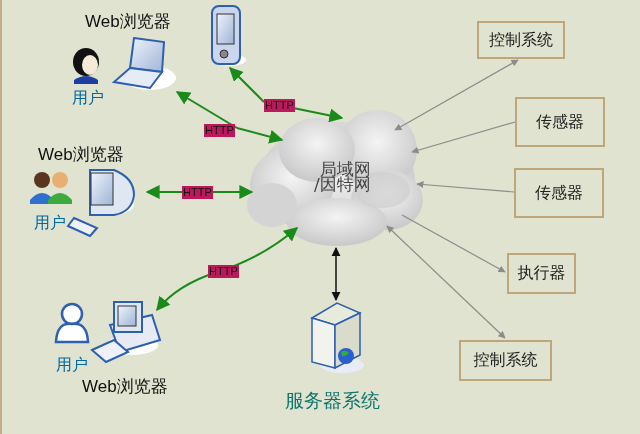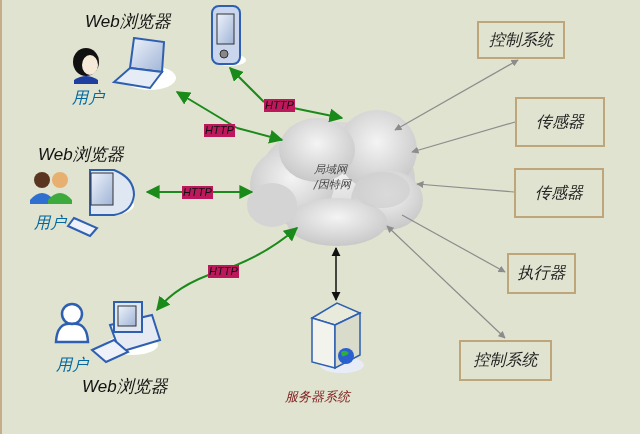--- a/index.html
+++ b/index.html
@@ -1,25 +1,25 @@
 <!DOCTYPE html>
 <html><head>
 <meta charset="utf-8">
 <style>
   html, body { margin: 0; padding: 0; }
   body { width: 640px; height: 434px; overflow: hidden; background: #dfe3cf; font-family: "DejaVu Sans", sans-serif; }
-  #stage { position: relative; width: 640px; height: 434px; background: #dfe3cf; border-left: 2px solid #c4ad8a; box-sizing: border-box; font-style: italic; }
+  #stage { position: relative; width: 640px; height: 434px; background: #dfe3cf; border-left: 2px solid #c4ad8a; box-sizing: border-box; }
   svg#diagram { position: absolute; left: 0; top: 0; }
   .lbl { position: absolute; color: #222; white-space: nowrap; }
   .web-label { font-family: "Liberation Sans", sans-serif; font-size: 17px; color: #111; }
   .user-label { font-family: "DejaVu Serif", serif; font-size: 16px; color: #0369a1; }
   .http { position: absolute; background: #be185d; font-family: "Liberation Sans", sans-serif; font-size: 11px; color: #111; padding: 0 1px; line-height: 13px; }
   .box { position: absolute; border: 2px solid #bfa57a; background: #dfe3cf; display: flex; align-items: center; justify-content: center; font-family: "DejaVu Serif", serif; font-size: 16px; color: #222; box-sizing: border-box; text-align: center; }
-  .cloud-text { position: absolute; font-family: "DejaVu Serif", serif; font-size: 11px; color: #444; text-align: left; line-height: 15px; }
-  .server-label { font-family: "DejaVu Serif", serif; font-size: 13px; color: #7f1d1d; }
+  .cloud-text { position: absolute; font-family: "DejaVu Serif", serif; font-size: 17px; color: #444; text-align: right; line-height: 15px; }
+  .server-label { font-family: "DejaVu Serif", serif; font-size: 19px; color: #0f766e; }
   .pda-label { font-family: "DejaVu Serif", serif; font-size: 14px; color: #222; }
 </style>
 </head>
 <body>
 
 <div id="stage">
 <svg id="diagram" width="640" height="434" viewBox="0 0 640 434">
   <defs>
     <marker id="mg" viewBox="0 0 10 10" refX="9" refY="5" markerWidth="7" markerHeight="7" orient="auto-start-reverse">
           <path d="M0,0 L10,5 L0,10 z" fill="#1a8a1a"></path>

